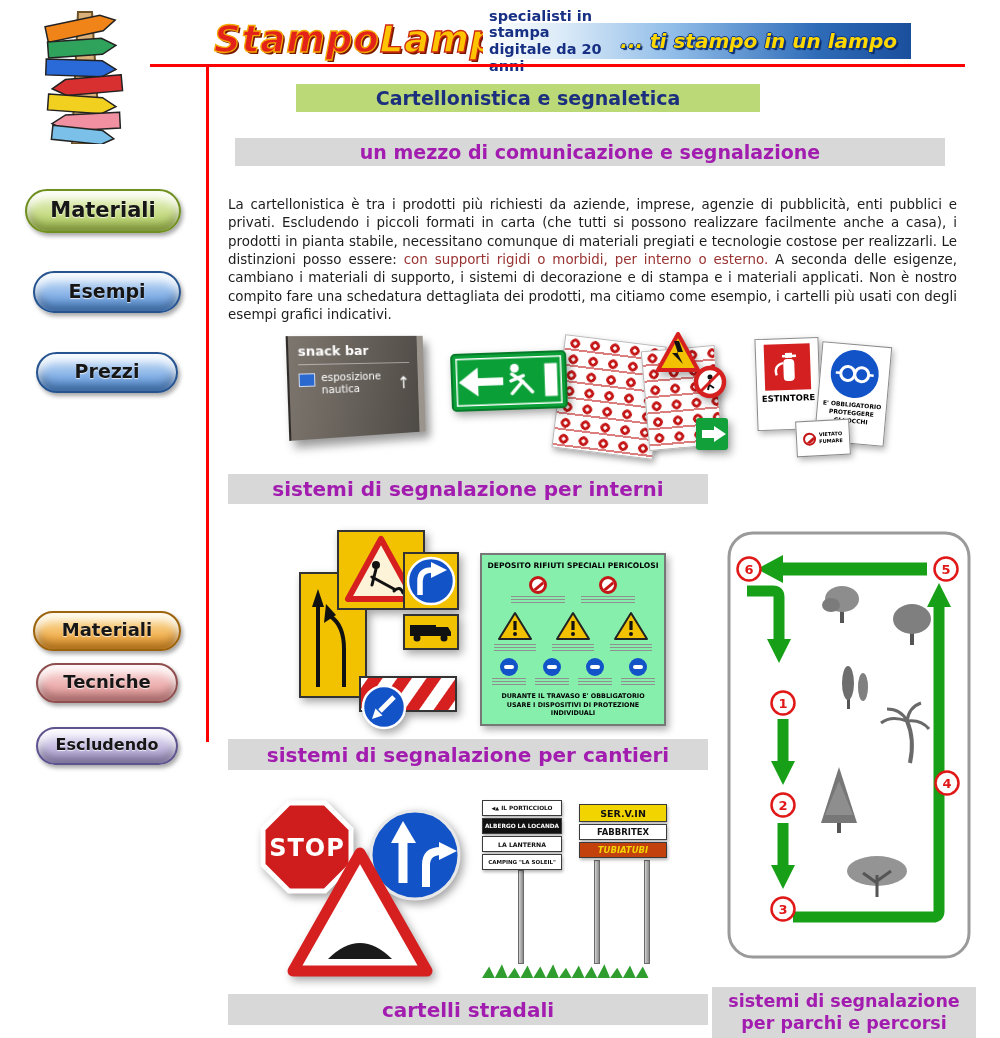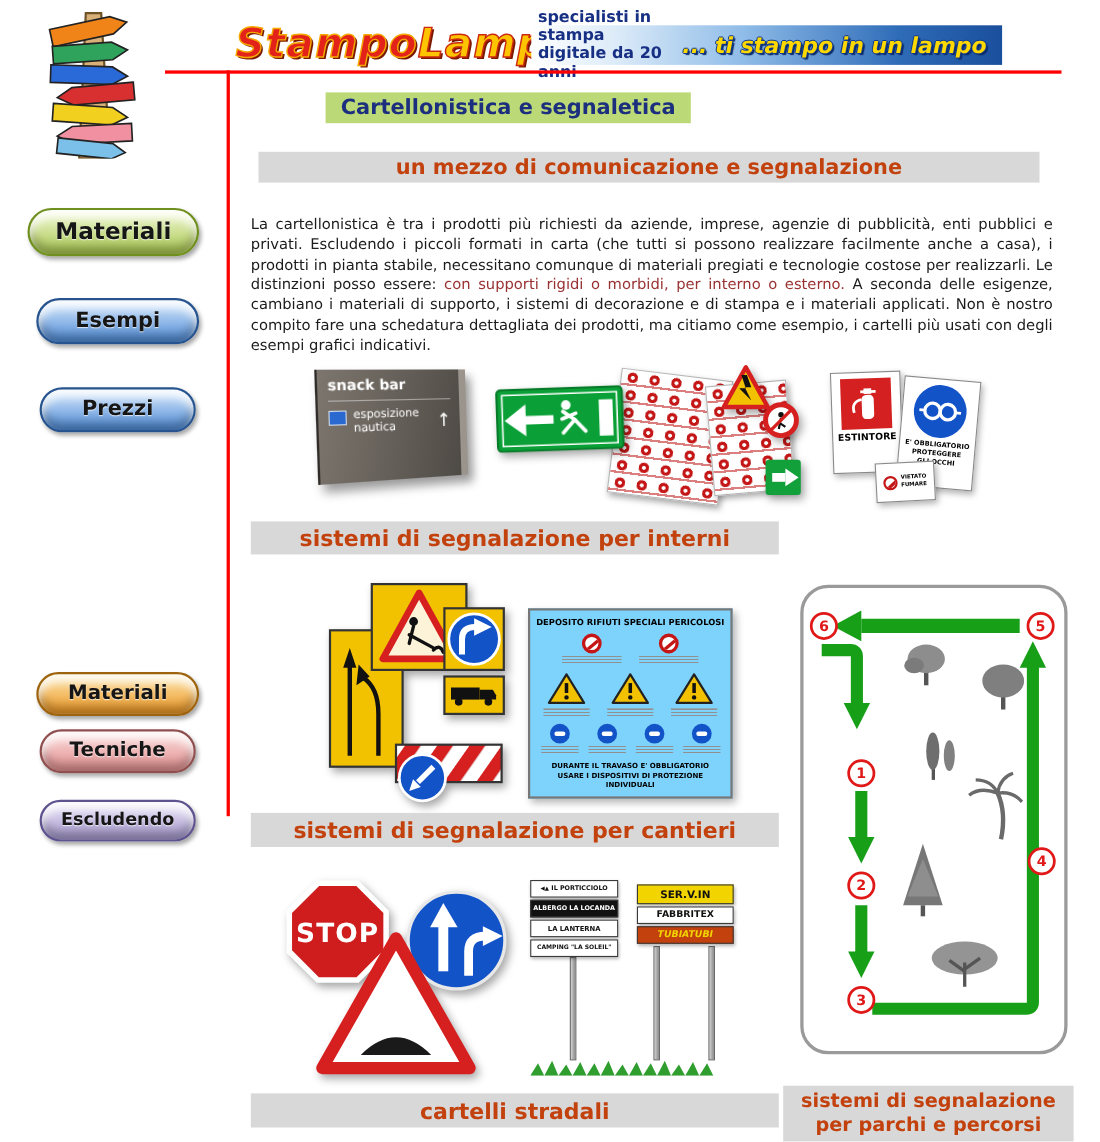--- a/index.html
+++ b/index.html
@@ -22,21 +22,21 @@
   .vr-red{left:206px;top:64px;width:3px;height:678px;background:#ff0000;}
 
   
   .pill{position:absolute;border-radius:50px;border:2px solid #555;text-align:center;font-weight:bold;color:#161616;
         box-shadow:inset 0 7px 8px rgba(255,255,255,.85),inset 0 -7px 9px rgba(0,0,0,.28),2px 3px 4px rgba(0,0,0,.35);
         text-shadow:0 1px 1px rgba(255,255,255,.75);}
 
   
   .bar{display:flex;align-items:center;justify-content:center;font-weight:bold;text-align:center;}
   .green-bar{background:#bcd977;color:#1b2f7e;}
-  .gray-bar{background:#d8d8d8;color:#c2410c;}
+  .gray-bar{background:#d8d8d8;color:#a21caf;}
 
   .intro{margin:0;font-size:13.4px;line-height:1.37;text-align:justify;color:#1c1c1c;}
   .hl{color:#993333;}
 
   .shadowed{filter:drop-shadow(3px 4px 4px rgba(0,0,0,.35));}
 
   
   .snack-sign{left:288px;top:336px;width:142px;height:100px;padding:7px 9px;box-sizing:border-box;
       transform:perspective(420px) rotateY(16deg) rotate(-2deg);
       background:linear-gradient(100deg,#7d766e,#4e4a45);border-right:7px solid #9a948c;border-left:2px solid #2e2b28;
@@ -55,21 +55,21 @@
 
   
   .card{position:absolute;background:#fff;border:1px solid #8a8a8a;box-shadow:2px 3px 6px rgba(0,0,0,.3);
         display:flex;flex-direction:column;align-items:center;box-sizing:border-box;}
   .redbox{width:46px;height:46px;background:#d42020;display:flex;align-items:center;justify-content:center;margin-top:5px;}
   .bluedisc{width:48px;height:48px;border-radius:50%;background:#1353c8;display:flex;align-items:center;justify-content:center;margin-top:5px;}
   .card-label{font-size:8.5px;font-weight:bold;margin-top:3px;text-align:center;}
   .card-micro{font-size:6px;font-weight:bold;text-align:center;line-height:1.3;margin-top:3px;}
 
   
-  .deposito{left:480px;top:553px;width:186px;background:#7dd3fc;border:2px solid #777;
+  .deposito{left:480px;top:553px;width:186px;background:#86efac;border:2px solid #777;
             box-shadow:3px 4px 7px rgba(0,0,0,.3);padding:6px 4px;box-sizing:border-box;
             display:flex;flex-direction:column;align-items:center;gap:6px;}
   .dep-title{font-size:7.6px;font-weight:bold;text-align:center;}
   .dep-row{display:flex;justify-content:center;gap:16px;width:100%;}
   .dep-row3{gap:9px;}
   .dep-item{display:flex;flex-direction:column;align-items:center;gap:2px;}
   .dep-footer{font-size:6.4px;font-weight:bold;text-align:center;line-height:1.35;}
   .proh{display:inline-block;box-sizing:border-box;width:18px;height:18px;border-radius:50%;
         border:3px solid #c41616;background:#fff;position:relative;overflow:hidden;}
   .proh::after{content:"";position:absolute;left:-3px;top:5px;width:22px;height:3px;background:#c41616;transform:rotate(-40deg);}
@@ -137,21 +137,21 @@
   <div class="pill" style="left:33px;top:611px;width:144px;height:36px;line-height:34px;font-size:18px;background:linear-gradient(#fbe6b0,#ee9722);border-color:#9d6410;">
     <span>Materiali</span>
   </div>
   <div class="pill" style="left:36px;top:663px;width:138px;height:36px;line-height:34px;font-size:18px;background:linear-gradient(#fadcdc,#e49090);border-color:#8f4f4f;">
     <span>Tecniche</span>
   </div>
   <div class="pill" style="left:36px;top:727px;width:138px;height:34px;line-height:32px;font-size:16px;background:linear-gradient(#eae4f6,#a89bd0);border-color:#5f538f;">
     <span>Escludendo</span>
   </div>
 
-  <div class="abs bar green-bar" style="left:296px;top:84px;width:332px;height:28px;font-size:19px">
+  <div class="abs bar green-bar" style="left:296px;top:84px;width:464px;height:28px;font-size:19px">
     <span>Cartellonistica e segnaletica</span>
   </div>
   <div class="abs bar gray-bar" style="left:235px;top:138px;width:710px;height:28px;font-size:19px">
     <span>un mezzo di comunicazione e segnalazione</span>
   </div>
 
   <p class="abs intro" style="left:228px;top:196px;width:729px">
     <span>La cartellonistica è tra i prodotti più richiesti da aziende, imprese, agenzie di pubblicità, enti pubblici e privati. Escludendo i piccoli formati in carta (che tutti si possono realizzare facilmente anche a casa), i prodotti in pianta stabile, necessitano comunque di materiali pregiati e tecnologie costose per realizzarli. Le distinzioni posso essere: </span><span class="hl">con supporti rigidi o morbidi, per interno o esterno.</span><span> A seconda delle esigenze, cambiano i materiali di supporto, i sistemi di decorazione e di stampa e i materiali applicati. Non è nostro compito fare una schedatura dettagliata dei prodotti, ma citiamo come esempio, i cartelli più usati con degli esempi grafici indicativi.</span>
   </p>
 

